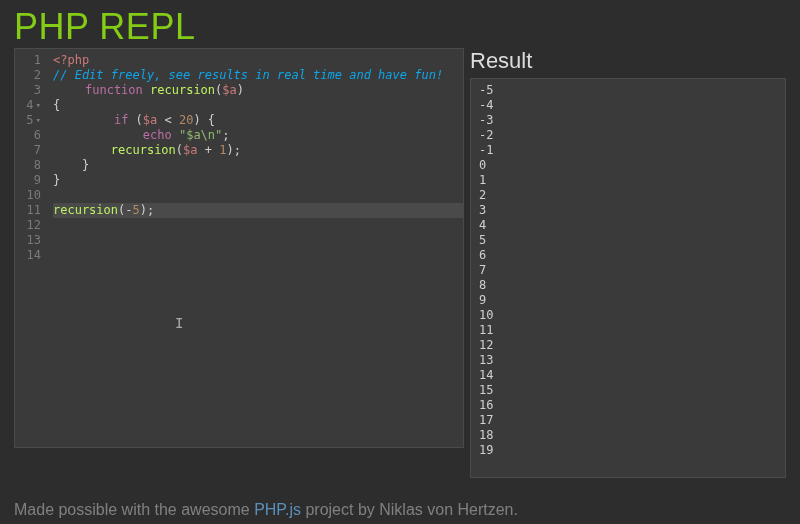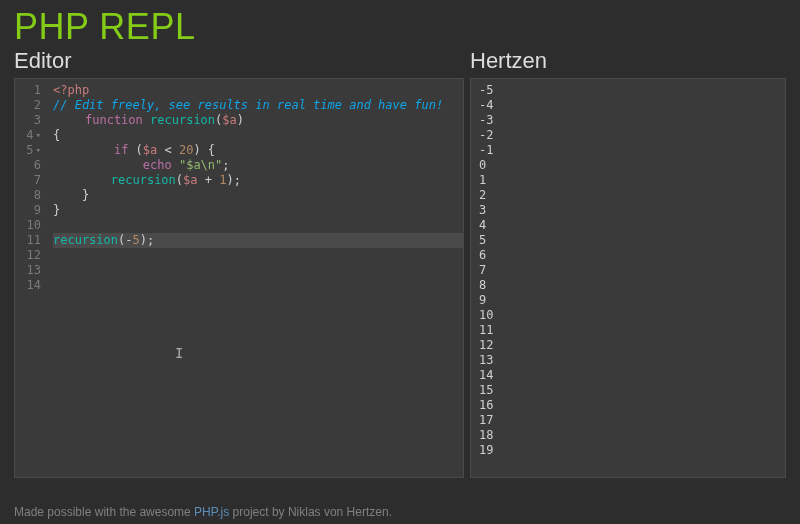--- a/index.html
+++ b/index.html
@@ -71,21 +71,21 @@
     color: #d0d0d0;
     position: relative;
     flex: 1;
   }
   .code .line { height: 15px; display: block; position: relative; }
   .code .hl { background: #4a4a4a; position: absolute; left: 0; right: 0; height: 15px; z-index: 0; }
   .code .line > span { position: relative; z-index: 1; }
   .tok-tag   { color: #c97b7b; text-align: right; }
   .tok-cmt   { color: #0ea5e9; font-style: italic; }
   .tok-kw    { color: #b96fa6; margin-left: 32px; }
-  .tok-fn    { color: #14b8a6; }
+  .tok-fn    { color: #bef264; }
   .tok-var   { color: #c97b7b; }
   .tok-str   { color: #93b96f; }
   .tok-num   { color: #b38a64; margin-top: 8px; }
   .tok-punc  { color: #d0d0d0; }
 
   .result-box {
     background: #3a3a3a;
     border: 1px solid #4a4a4a;
     height: 400px;
     font-family: "Menlo","Consolas","DejaVu Sans Mono",monospace;
@@ -94,21 +94,21 @@
     padding: 4px 8px;
     color: #d0d0d0;
     white-space: pre;
     overflow: hidden;
   }
 
   .footer {
     position: absolute;
     left: 14px;
     bottom: 5px;
-    font-size: 12px;
+    font-size: 16px;
     color: #808080;
   }
   .footer a { color: #5b8fb9; text-decoration: none; }
 
   .text-cursor {
     position: absolute;
     width: 2px;
     height: 14px;
     left: 160px;
     top: 267px;
@@ -119,21 +119,20 @@
 </style>
 </head>
 <body>
 
 <div class="header">
   <div class="title">PHP REPL</div>
 </div>
 
 <div class="panes">
   <div class="pane pane-editor">
-    <div class="pane-title">Editor</div>
     <div class="code-box">
       <div class="gutter" id="gutter">
           <div class="ln">1</div>
           <div class="ln">2</div>
           <div class="ln">3</div>
           <div class="ln fold">4</div>
           <div class="ln fold">5</div>
           <div class="ln">6</div>
           <div class="ln">7</div>
           <div class="ln">8</div>
@@ -142,21 +141,21 @@
           <div class="ln">11</div>
           <div class="ln">12</div>
           <div class="ln">13</div>
           <div class="ln">14</div>
         </div>
       <div class="code" id="code"><div class="line"><span class="tok-tag">&lt;?php</span></div><div class="line"><span class="tok-cmt">// Edit freely, see results in real time and have fun!</span></div><div class="line"><span class="tok-kw">function</span><span class="tok-punc"> </span><span class="tok-fn">recursion</span><span class="tok-punc">(</span><span class="tok-var">$a</span><span class="tok-punc">)</span></div><div class="line"><span class="tok-punc">{</span></div><div class="line"><span class="tok-punc">    </span><span class="tok-kw">if</span><span class="tok-punc"> (</span><span class="tok-var">$a</span><span class="tok-punc"> &lt; </span><span class="tok-num">20</span><span class="tok-punc">) {</span></div><div class="line"><span class="tok-punc">        </span><span class="tok-kw">echo</span><span class="tok-punc"> </span><span class="tok-str">"$a\n"</span><span class="tok-punc">;</span></div><div class="line"><span class="tok-punc">        </span><span class="tok-fn">recursion</span><span class="tok-punc">(</span><span class="tok-var">$a</span><span class="tok-punc"> + </span><span class="tok-num">1</span><span class="tok-punc">);</span></div><div class="line"><span class="tok-punc">    }</span></div><div class="line"><span class="tok-punc">}</span></div><div class="line"><span>&nbsp;</span></div><div class="line"><div class="hl"></div><span class="tok-fn">recursion</span><span class="tok-punc">(-</span><span class="tok-num">5</span><span class="tok-punc">);</span></div><div class="line"><span>&nbsp;</span></div><div class="line"><span>&nbsp;</span></div><div class="line"><span>&nbsp;</span></div></div>
       <div class="text-cursor">I</div>
     </div>
   </div>
   <div class="pane pane-result">
-    <div class="pane-title">Hertzen</div>
+    <div class="pane-title">Result</div>
     <div class="result-box" id="result">-5
 -4
 -3
 -2
 -1
 0
 1
 2
 3
 4

